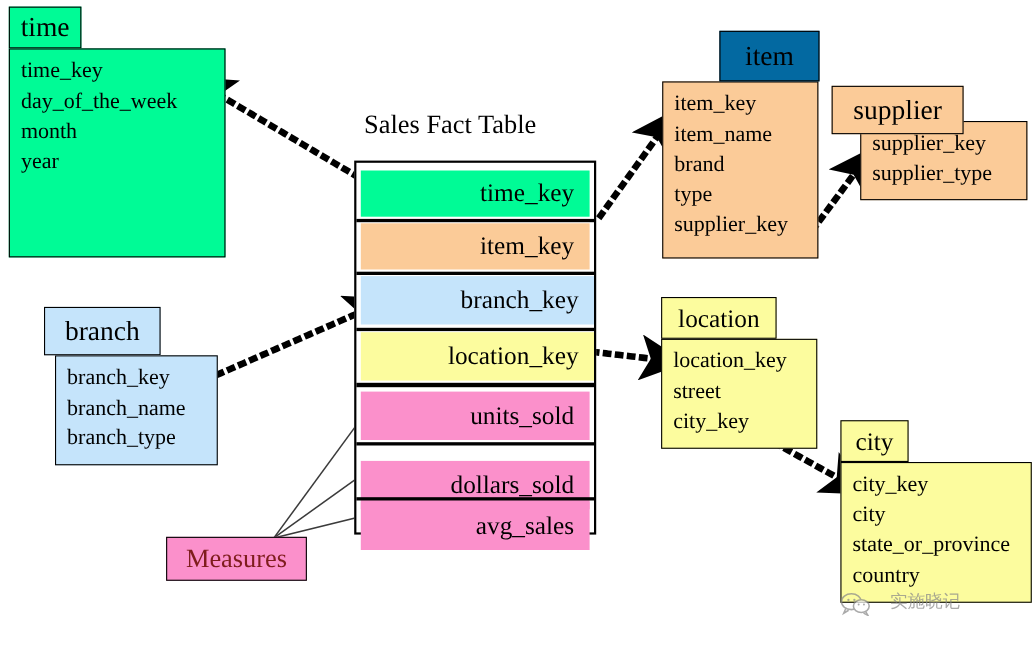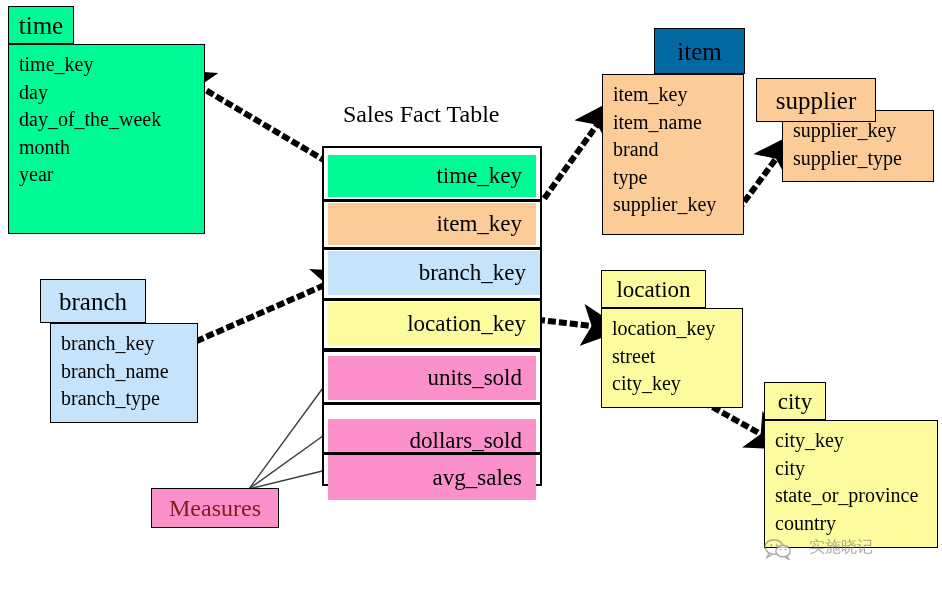--- a/index.html
+++ b/index.html
@@ -157,21 +157,20 @@
     <g>
       <line x1="249" y1="489" x2="359" y2="462" stroke="#3b3b3b" stroke-width="1.4"></line>
     </g>
   </svg>
 
   <div class="dim-title" style="left:8px; top:6px; width:66px; height:38px; background:#00fb96;">
     <span>time</span>
   </div>
   <div class="dim-body" style="left:8px; top:44px; width:197px; height:190px; background:#00fb96;">
     <div class="field">time_key</div>
-    <div class="field">day</div>
     <div class="field">day_of_the_week</div>
     <div class="field">month</div>
     <div class="field">year</div>
   </div>
 
   <div class="dim-title" style="left:40px; top:279px; width:106px; height:44px; background:#c5e4fb;">
     <span>branch</span>
   </div>
   <div class="dim-body" style="left:50px; top:323px; width:148px; height:100px; background:#c5e4fb;">
     <div class="field">branch_key</div>
@@ -210,21 +209,21 @@
   <div class="dim-title" style="left:764px; top:382px; width:62px; height:38px; background:#fcfc9e;">
     <span style="font-size:23px;">city</span>
   </div>
   <div class="dim-body" style="left:764px; top:420px; width:174px; height:128px; background:#fcfc9e;">
     <div class="field">city_key</div>
     <div class="field">city</div>
     <div class="field">state_or_province</div>
     <div class="field">country</div>
   </div>
 
-  <div class="fact-title" style="left:331px; top:101px;margin-left:12px;">Sales Fact Table</div>
+  <div class="fact-title" style="left:331px; top:101px;">Sales Fact Table</div>
 
   <div class="fact-table" style="left:322px; top:146px; width:220px; height:340px;">
 
     <div class="fact-row" style="top:7px; width:208px; height:42px; background:#00fb96;">
       <span>time_key</span>
     </div>
     <div class="fact-sep" style="top:51px;"></div>
 
     <div class="fact-row" style="top:55px; width:208px; height:42px; background:#fbcb98;">
       <span>item_key</span>

